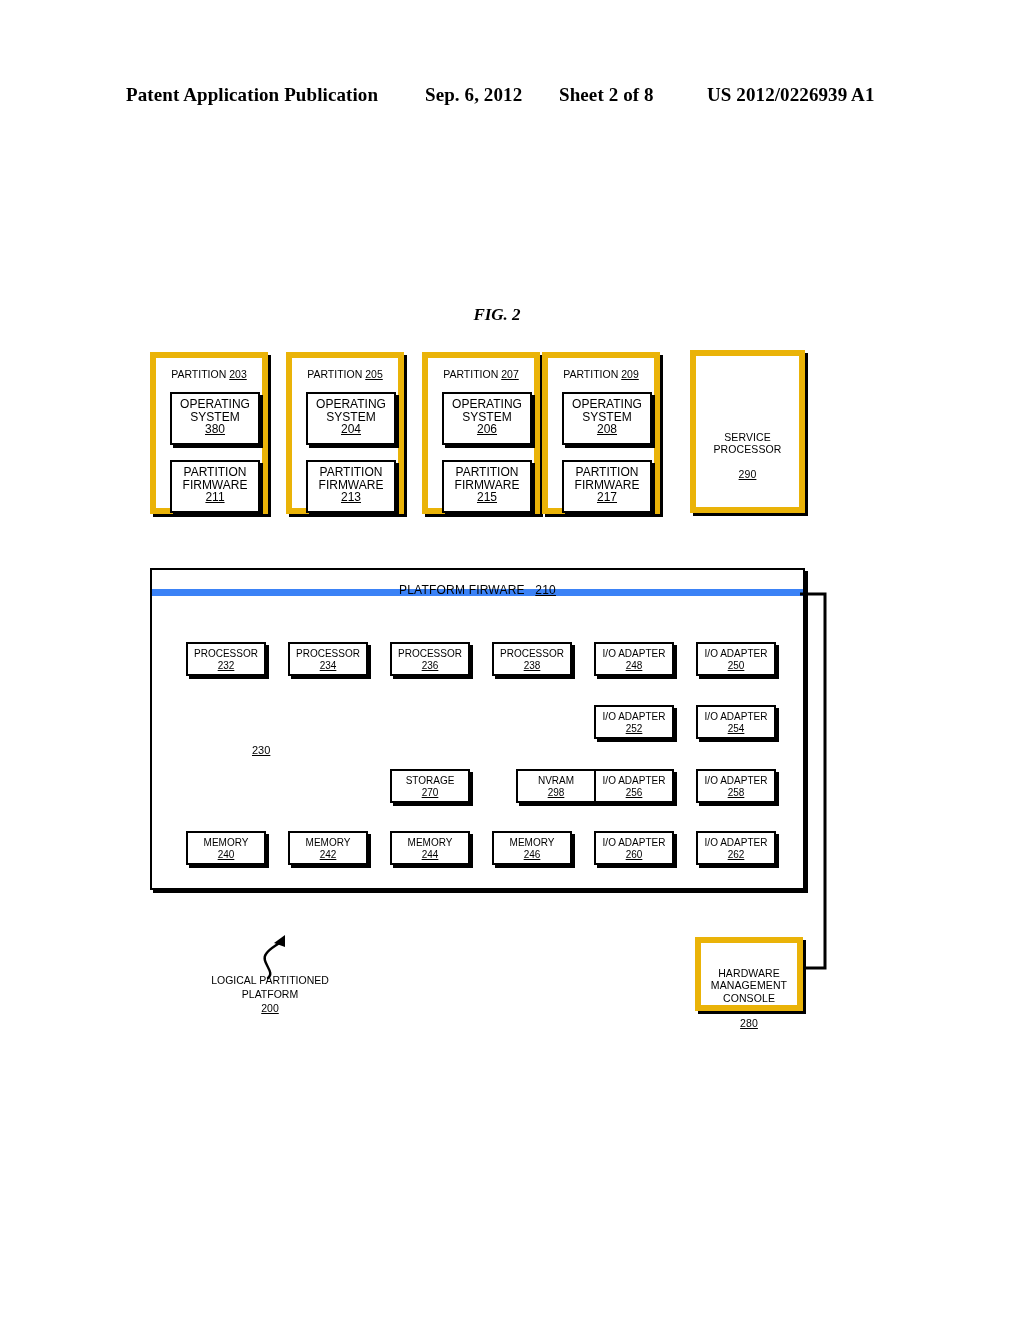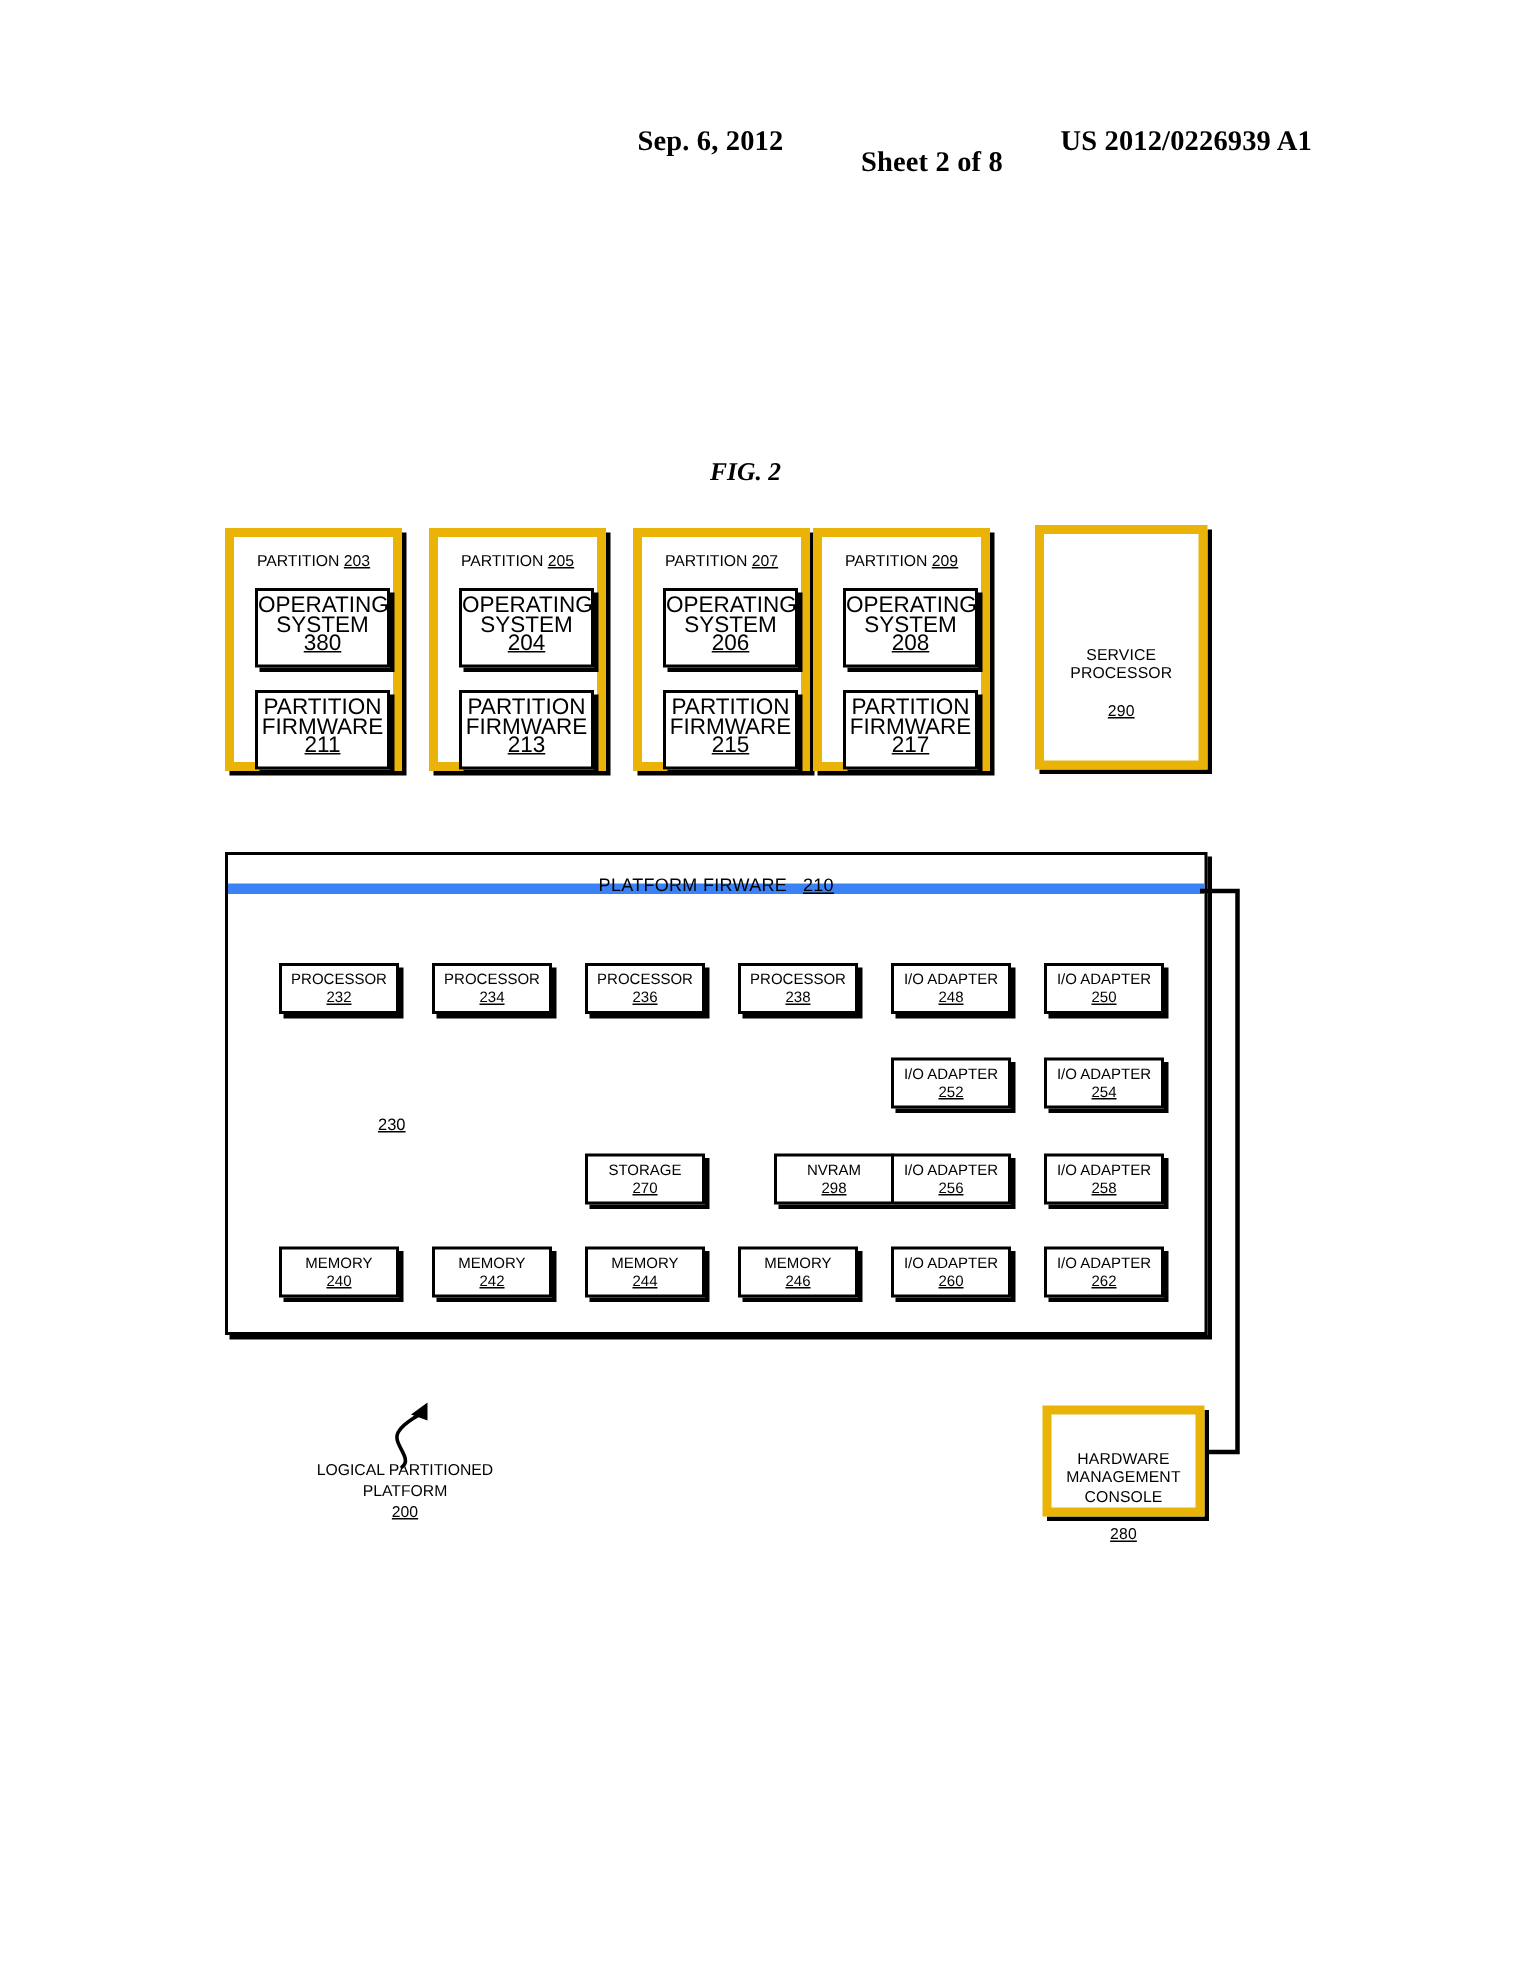--- a/index.html
+++ b/index.html
@@ -28,21 +28,21 @@
     font-size: 19px;
     letter-spacing: 0.1px;
   }
   #patent-header .hdr {
     position: absolute;
     top: 0;
     white-space: nowrap;
   }
   #hdr-pub   { left: 126px; }
   #hdr-date  { left: 425px; }
-  #hdr-sheet { left: 574px; margin-top: 14px; }
+  #hdr-sheet { left: 559px; }
   #hdr-num   { left: 707px; }
 
   
   #fig-label {
     position: absolute;
     left: 462px;
     top: 305px;
     width: 70px;
     text-align: center;
     font-family: "Liberation Serif", serif;
@@ -86,21 +86,21 @@
   }
   .partition .inner {
     position: absolute;
     left: 14px;
     width: 90px;
     border: 2px solid #000;
     box-shadow: 3px 3px 0 0 #000;
     background: #fff;
     box-sizing: border-box;
     text-align: center;
-    font-size: 15px;
+    font-size: 12px;
     line-height: 12.5px;
     padding-top: 4px;
     padding-bottom: 3px;
   }
   .partition .inner.os { top: 34px; height: 53px; }
   .partition .inner.fw { top: 102px; height: 53px; }
 
   
   #service-processor {
     width: 115px;
@@ -191,20 +191,21 @@
     left: 252px;
     top: 932px;
     width: 46px;
     height: 48px;
   }
 </style>
 </head>
 <body>
 
 <div id="patent-header">
+  <span class="hdr" id="hdr-pub">Patent Application Publication</span>
   <span class="hdr" id="hdr-date">Sep. 6, 2012</span>
   <span class="hdr" id="hdr-sheet">Sheet 2 of 8</span>
   <span class="hdr" id="hdr-num">US 2012/0226939 A1</span>
 </div>
 
 <div id="fig-label">FIG. 2</div>
 
 <div class="pbox partition" id="partition-0" style="left:150px; top:352px;">
   <div class="ptitle">
     <span>PARTITION</span>

